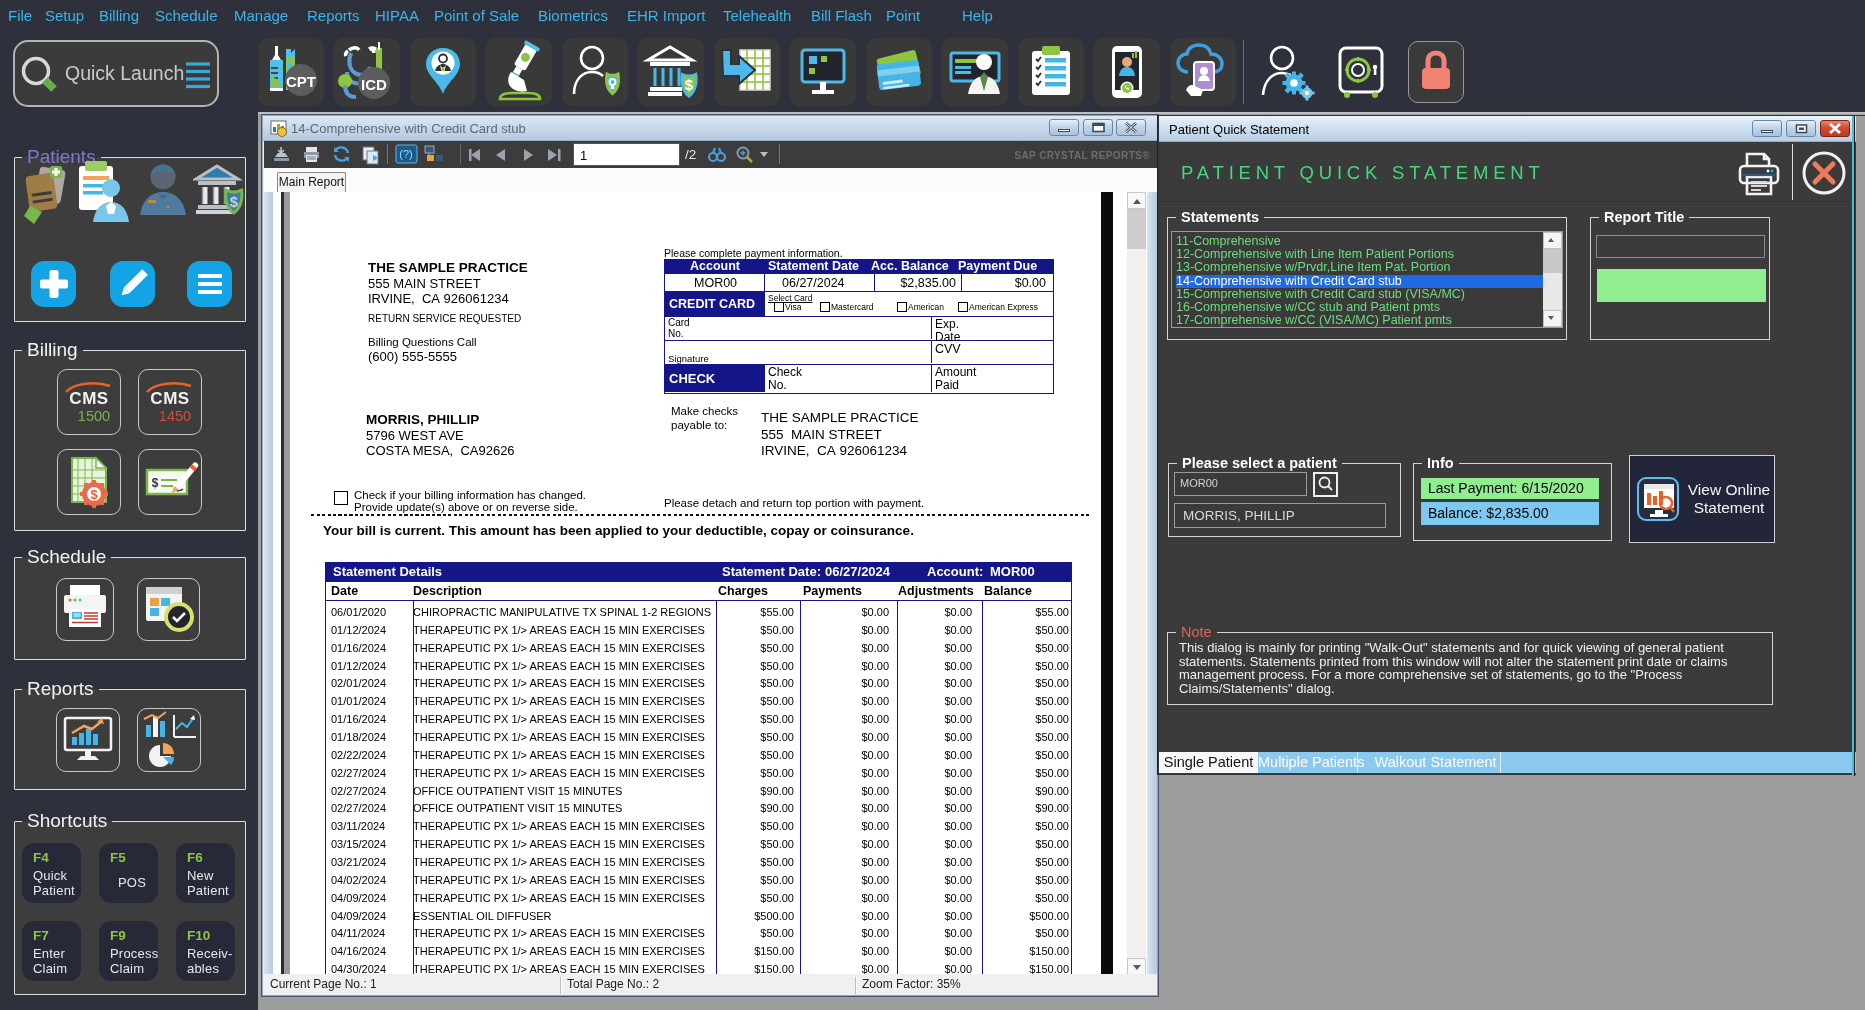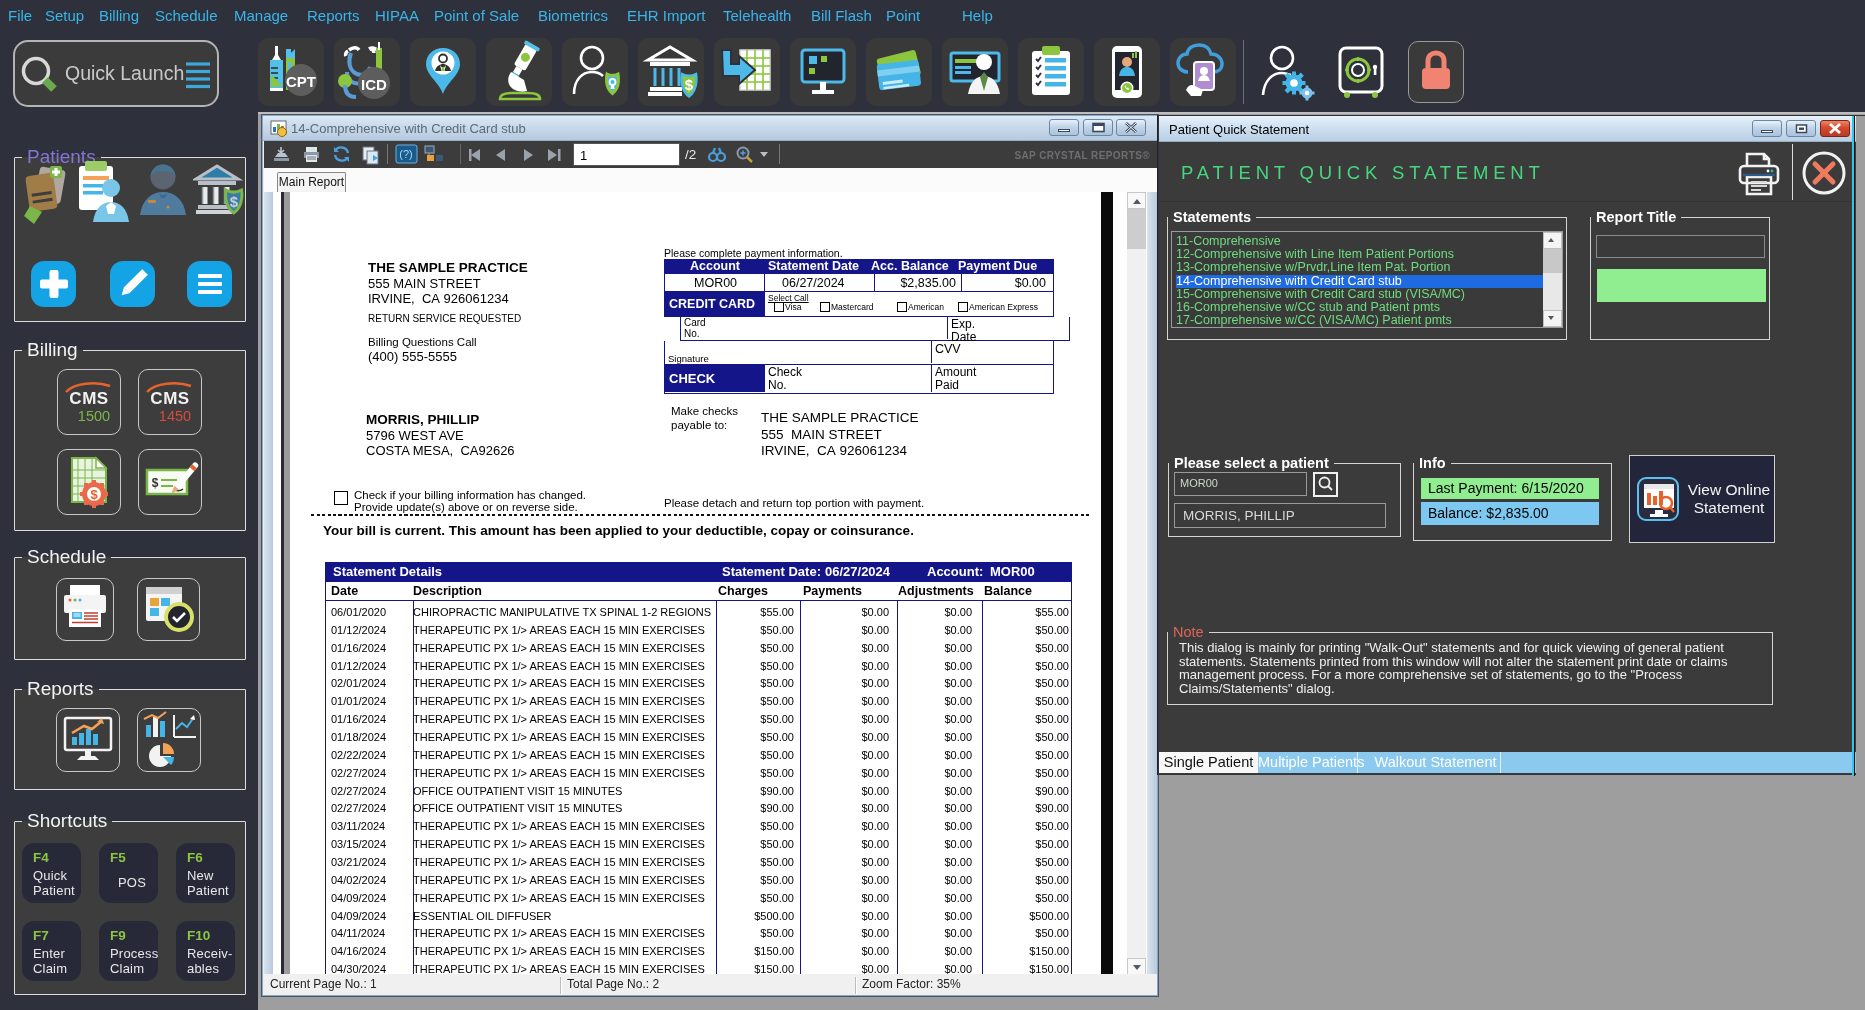--- a/index.html
+++ b/index.html
@@ -30,21 +30,21 @@
 #rtab{position:absolute;left:5px;top:2px;width:90px;height:22px;background:#f4f4f4;border:1px solid #888;border-bottom:none;font-size:12.5px;color:#111;text-align:center;padding-top:3px;border-radius:2px 2px 0 0}
 #dview{position:absolute;left:1px;top:76px;width:893px;height:783px;background:#fff;overflow:hidden}
 #dstatus{position:absolute;left:1px;bottom:1px;width:893px;height:20px;background:#f0f0f0;font-size:12px;color:#222}
 #dstatus div{position:absolute;top:3px}
 .ssep{position:absolute;top:1px;width:1px;height:17px;background:#bdbdbd;box-shadow:1px 0 0 #fff}
 
 #dlg{position:absolute;left:1158px;top:115px;width:707px;height:660px;background:#3b3b3b;border:1px solid #30343c;box-shadow:-1px 0 0 #1f2229}
 #dlg .tbar{height:26px}
 #dlg .dttl{position:absolute;left:10px;top:6px;font-size:13px;color:#000}
 fieldset.dgrp{position:absolute;border:1px solid #d4d4d4;background:#3b3b3b}
-fieldset.dgrp legend{padding:0 5px;font-size:14.5px;font-weight:bold;color:#fff}
+fieldset.dgrp legend{margin-left:8px;padding:0 5px;font-size:14.5px;font-weight:bold;color:#fff}
 .tabstrip{position:absolute;left:0;width:698px;height:21px;background:#8bc9ee}
 .tab-on{position:absolute;top:0;height:21px;background:#f8f8f8;color:#111;font-size:14.5px;text-align:center;padding-top:2px;white-space:nowrap}
 .tab-off{position:absolute;top:0;height:21px;color:#fff;font-size:14.5px;text-align:center;padding-top:2px;border-right:1px solid #dfeffb;white-space:nowrap}
 .srow{position:absolute;left:0;width:747px;height:17.85px;font-size:11px}
 .srow span{position:absolute;top:3px;white-space:nowrap}
 #page{position:absolute;left:0;top:0;width:837px;height:783px}
 </style>
 </head>
 <body>
 <div id="app">
@@ -673,21 +673,21 @@
 <div class="abs" style="left:0;bottom:0;width:19px;height:17px;background:#f8f8f8;border:1px solid #c8c8c8">
             <div class="abs" style="left:5px;top:6px;border-left:4px solid transparent;border-right:4px solid transparent;border-top:5px solid #505a64"></div>
           </div>
 </div>
 <div id="page">
 <div class="abs" style="left:104px;top:68px;font-size:13.5px;font-weight:bold;color:#000">THE SAMPLE PRACTICE</div>
 <div class="abs" style="left:104px;top:84px;font-size:13px;color:#000">555 MAIN STREET</div>
 <div class="abs" style="left:104px;top:99px;font-size:13px;color:#000">IRVINE,&nbsp; CA&nbsp;926061234</div>
 <div class="abs" style="left:104px;top:121px;font-size:10px;color:#000">RETURN SERVICE REQUESTED</div>
 <div class="abs" style="left:104px;top:144px;font-size:11.5px;color:#000">Billing Questions Call</div>
-<div class="abs" style="left:104px;top:157px;font-size:13px;color:#000">(400) 555-5555</div>
+<div class="abs" style="left:104px;top:157px;font-size:13px;color:#000">(600) 555-5555</div>
 <div class="abs" style="left:102px;top:220px;font-size:13.5px;font-weight:bold;color:#000">MORRIS, PHILLIP</div>
 <div class="abs" style="left:102px;top:236px;font-size:13px;color:#000">5796 WEST AVE</div>
 <div class="abs" style="left:102px;top:251px;font-size:13px;color:#000">COSTA MESA,&nbsp; CA92626</div>
 <div class="abs" style="left:400px;top:55px;font-size:10.5px;color:#000">Please complete payment information.</div>
 
 <div class="abs" style="left:400px;top:67px;width:390px;height:135px;color:#000">
 <div class="abs" style="left:0;top:0;width:390px;height:14px;background:#15158a;color:#fff;font-weight:bold;font-size:12.5px">
 <span class="abs" style="left:26px;top:0">Account</span>
               <span class="abs" style="left:104px;top:0">Statement Date</span>
               <span class="abs" style="left:207px;top:0">Acc. Balance</span>
@@ -697,31 +697,31 @@
 <span class="abs" style="left:29px;top:2px">MOR00</span>
               <span class="abs" style="left:117px;top:2px">06/27/2024</span>
               <span class="abs" style="right:97px;top:2px">$2,835.00</span>
               <span class="abs" style="right:7px;top:2px">$0.00</span>
 <div class="abs" style="left:99px;top:0;width:1px;height:17px;background:#15158a"></div>
 <div class="abs" style="left:209px;top:0;width:1px;height:17px;background:#15158a"></div>
 <div class="abs" style="left:296px;top:0;width:1px;height:17px;background:#15158a"></div>
 </div>
 <div class="abs" style="left:0;top:33px;width:390px;height:25px;border:1px solid #15158a;border-top:none">
 <div class="abs" style="left:0;top:0;width:100px;height:25px;background:#15158a;color:#fff;font-weight:bold;font-size:12.5px;padding:5px 0 0 4px">CREDIT CARD</div>
-<div class="abs" style="left:103px;top:1px;font-size:8.5px;text-decoration:underline">Select Call</div>
+<div class="abs" style="left:103px;top:1px;font-size:8.5px;text-decoration:underline">Select Card</div>
 <div class="abs" style="left:109px;top:10px;width:10px;height:10px;border:1.5px solid #000"></div>
               <div class="abs" style="left:120px;top:10px;font-size:8.5px">Visa</div>
 <div class="abs" style="left:155px;top:10px;width:10px;height:10px;border:1.5px solid #000"></div>
               <div class="abs" style="left:166px;top:10px;font-size:8.5px">Mastercard</div>
 <div class="abs" style="left:232px;top:10px;width:10px;height:10px;border:1.5px solid #000"></div>
               <div class="abs" style="left:243px;top:10px;font-size:8.5px">American</div>
 <div class="abs" style="left:293px;top:10px;width:10px;height:10px;border:1.5px solid #000"></div>
               <div class="abs" style="left:304px;top:10px;font-size:8.5px">American Express</div>
 </div>
-<div class="abs" style="left:16px;top:58px;width:390px;height:24px;border:1px solid #15158a;border-top:none">
+<div class="abs" style="left:0;top:58px;width:390px;height:24px;border:1px solid #15158a;border-top:none">
 <div class="abs" style="left:3px;top:1px;font-size:10px;line-height:10.5px">Card<br>No.</div>
 <div class="abs" style="left:266px;top:0;width:1px;height:22px;background:#15158a"></div>
 <div class="abs" style="left:270px;top:1px;font-size:12px;line-height:12.5px">Exp.<br>Date</div>
 </div>
 <div class="abs" style="left:0;top:82px;width:390px;height:24px;border:1px solid #15158a;border-top:none">
 <div class="abs" style="left:3px;top:12px;font-size:9.5px">Signature</div>
 <div class="abs" style="left:266px;top:0;width:1px;height:22px;background:#15158a"></div>
 <div class="abs" style="left:270px;top:1px;font-size:12.5px">CVV</div>
 </div>
 <div class="abs" style="left:0;top:106px;width:390px;height:29px;border:1px solid #15158a;border-top:none">

